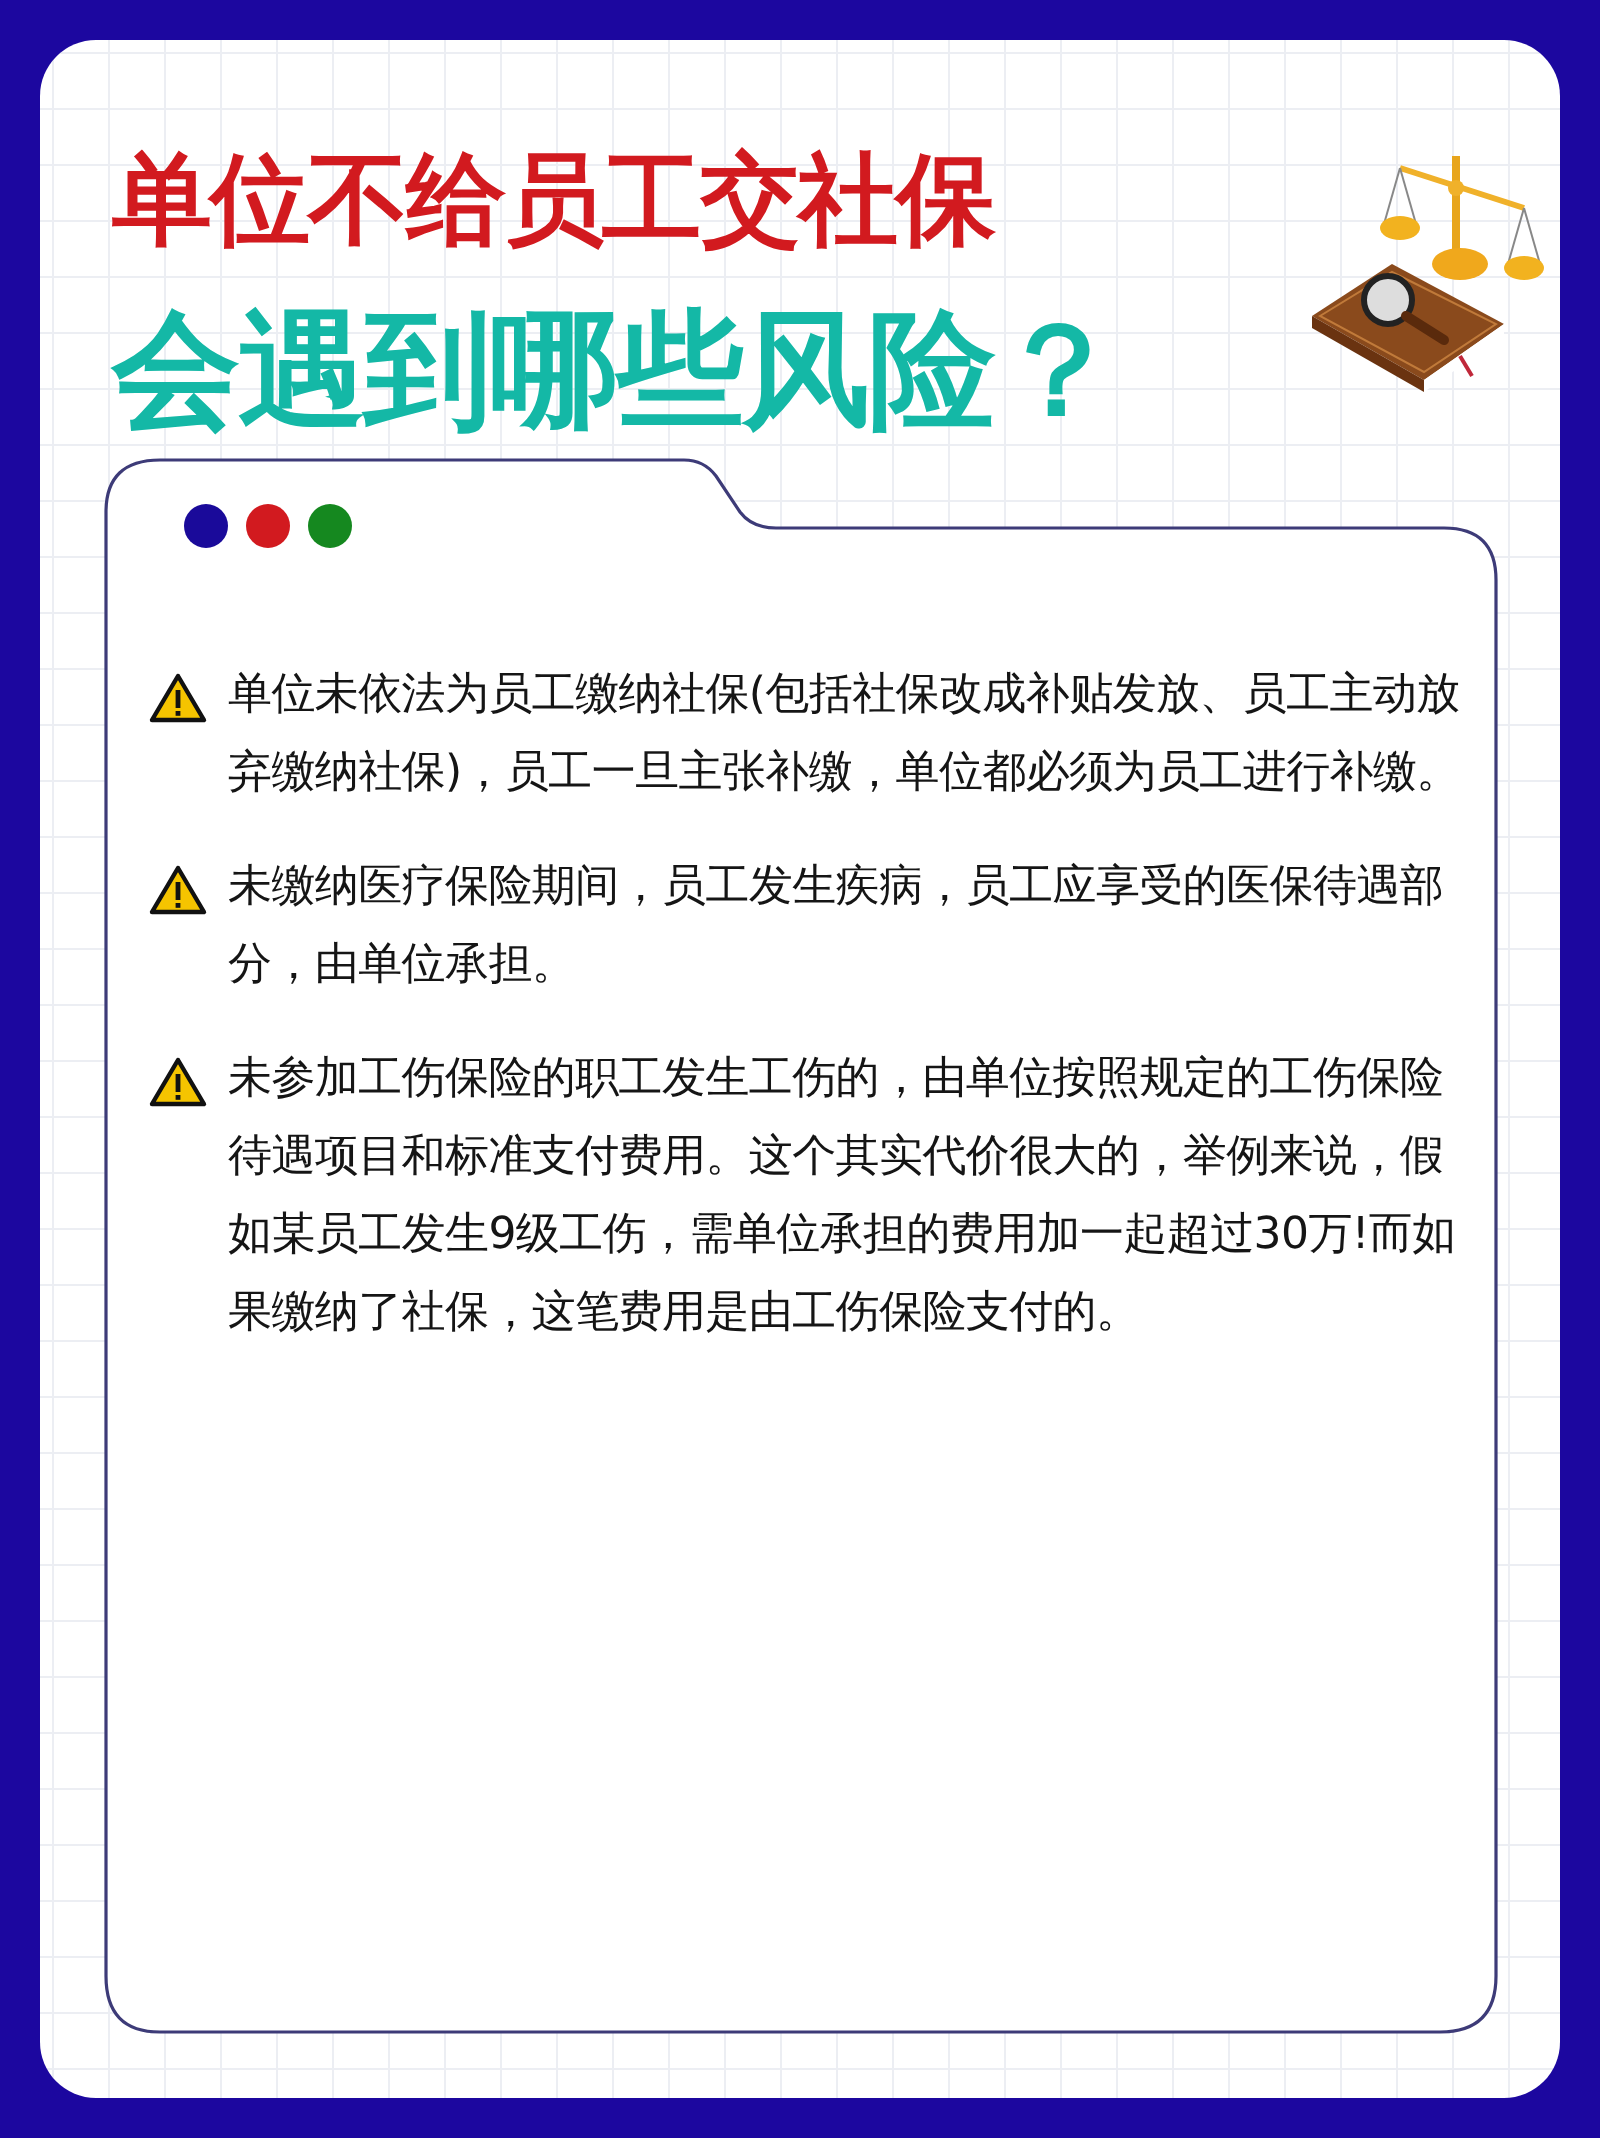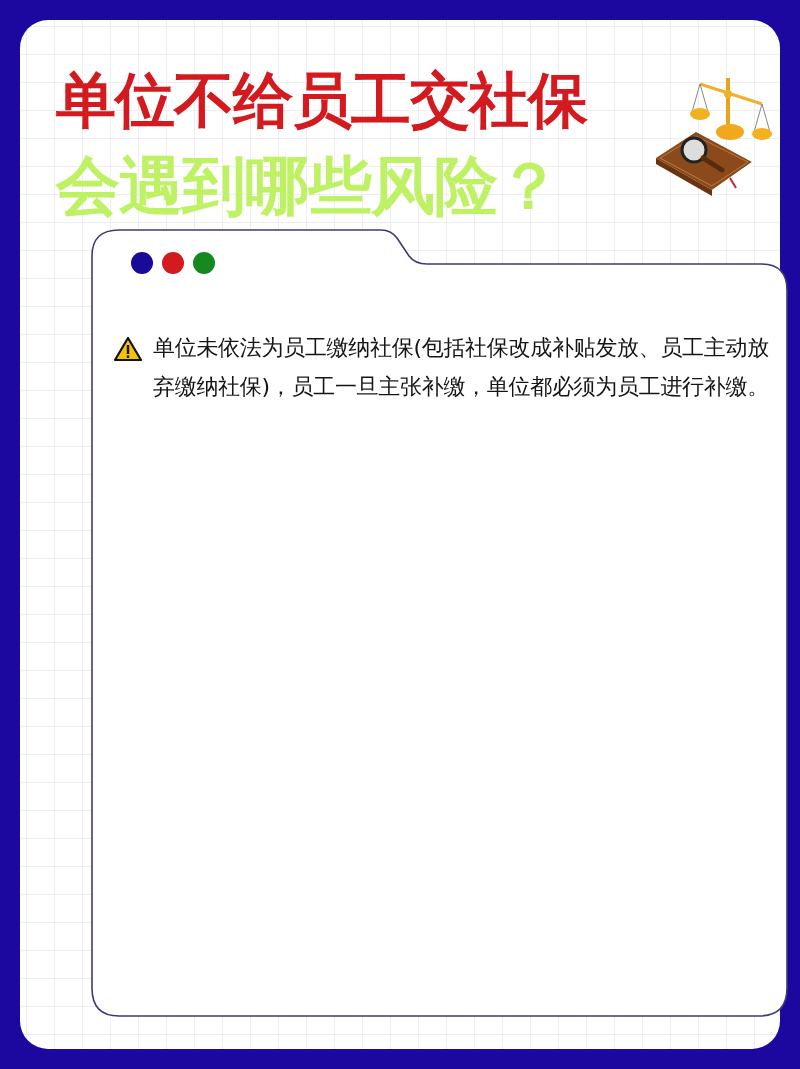--- a/index.html
+++ b/index.html
@@ -1,24 +1,24 @@
 <!DOCTYPE html>
 <html><head>
 <meta charset="utf-8">
 <style>
   html,body{margin:0;padding:0;}
   body{width:800px;height:1069px;background:#1c079f;position:relative;overflow:hidden;font-family:"DejaVu Sans","Liberation Sans",sans-serif;}
   .card{position:absolute;left:20px;top:20px;width:760px;height:1029px;border-radius:28px;
     background-color:#fff;
     background-image:linear-gradient(#eceef3 1px,transparent 1px),linear-gradient(90deg,#eceef3 1px,transparent 1px);
     background-size:28px 28px;background-position:6px 6px;}
-  .title1{position:absolute;left:56px;top:62px;font-size:60px;font-weight:900;color:#d21a1f;letter-spacing:-1px;line-height:76px;}
-  .title2{position:absolute;left:56px;top:148px;font-size:64px;font-weight:900;color:#bef264;letter-spacing:-1px;line-height:76px;}
+  .title1{position:absolute;left:56px;top:62px;font-size:50px;font-weight:900;color:#d21a1f;letter-spacing:-1px;line-height:76px;}
+  .title2{position:absolute;left:56px;top:148px;font-size:64px;font-weight:900;color:#14b8a6;letter-spacing:-1px;line-height:76px;}
   .illus{position:absolute;left:652px;top:70px;width:122px;height:128px;}
-  .panel{position:absolute;left:52px;top:228px;width:698px;height:790px;margin-left:39px;}
+  .panel{position:absolute;left:52px;top:228px;width:698px;height:790px;}
   .panel svg.frame{position:absolute;left:0;top:0;}
   .dots{position:absolute;left:40px;top:24px;display:flex;gap:9px;}
   .dot{width:22px;height:22px;border-radius:50%;}
   .items{position:absolute;left:22px;top:100px;width:660px;}
   .item{display:flex;align-items:flex-start;margin-bottom:18px;}
   .warn{flex:0 0 30px;height:26px;margin-top:8px;margin-right:10px;}
   .txt{font-size:22px;line-height:39px;color:#151515;font-family:"DejaVu Sans","Liberation Sans",sans-serif;letter-spacing:-0.3px;}
 </style>
 </head>
 <body>
@@ -63,14 +63,30 @@
 
   <div class="items">
     <div class="item">
       <svg class="warn" viewBox="0 0 30 26">
           <polygon points="15,2 28,24 2,24" fill="#f5c400" stroke="#111" stroke-width="2.2" stroke-linejoin="round"></polygon>
           <rect x="13.8" y="9" width="2.4" height="9" fill="#111"></rect>
           <rect x="13.8" y="19.5" width="2.4" height="2.4" fill="#111"></rect>
         </svg>
       <div class="txt">单位未依法为员工缴纳社保(包括社保改成补贴发放、员工主动放弃缴纳社保)，员工一旦主张补缴，单位都必须为员工进行补缴。</div>
     </div>
+    <div class="item">
+      <svg class="warn" viewBox="0 0 30 26">
+          <polygon points="15,2 28,24 2,24" fill="#f5c400" stroke="#111" stroke-width="2.2" stroke-linejoin="round"></polygon>
+          <rect x="13.8" y="9" width="2.4" height="9" fill="#111"></rect>
+          <rect x="13.8" y="19.5" width="2.4" height="2.4" fill="#111"></rect>
+        </svg>
+      <div class="txt">未缴纳医疗保险期间，员工发生疾病，员工应享受的医保待遇部分，由单位承担。</div>
+    </div>
+    <div class="item">
+      <svg class="warn" viewBox="0 0 30 26">
+          <polygon points="15,2 28,24 2,24" fill="#f5c400" stroke="#111" stroke-width="2.2" stroke-linejoin="round"></polygon>
+          <rect x="13.8" y="9" width="2.4" height="9" fill="#111"></rect>
+          <rect x="13.8" y="19.5" width="2.4" height="2.4" fill="#111"></rect>
+        </svg>
+      <div class="txt">未参加工伤保险的职工发生工伤的，由单位按照规定的工伤保险待遇项目和标准支付费用。这个其实代价很大的，举例来说，假如某员工发生9级工伤，需单位承担的费用加一起超过30万!而如果缴纳了社保，这笔费用是由工伤保险支付的。</div>
+    </div>
   </div>
 </div>
 
 </body></html>

